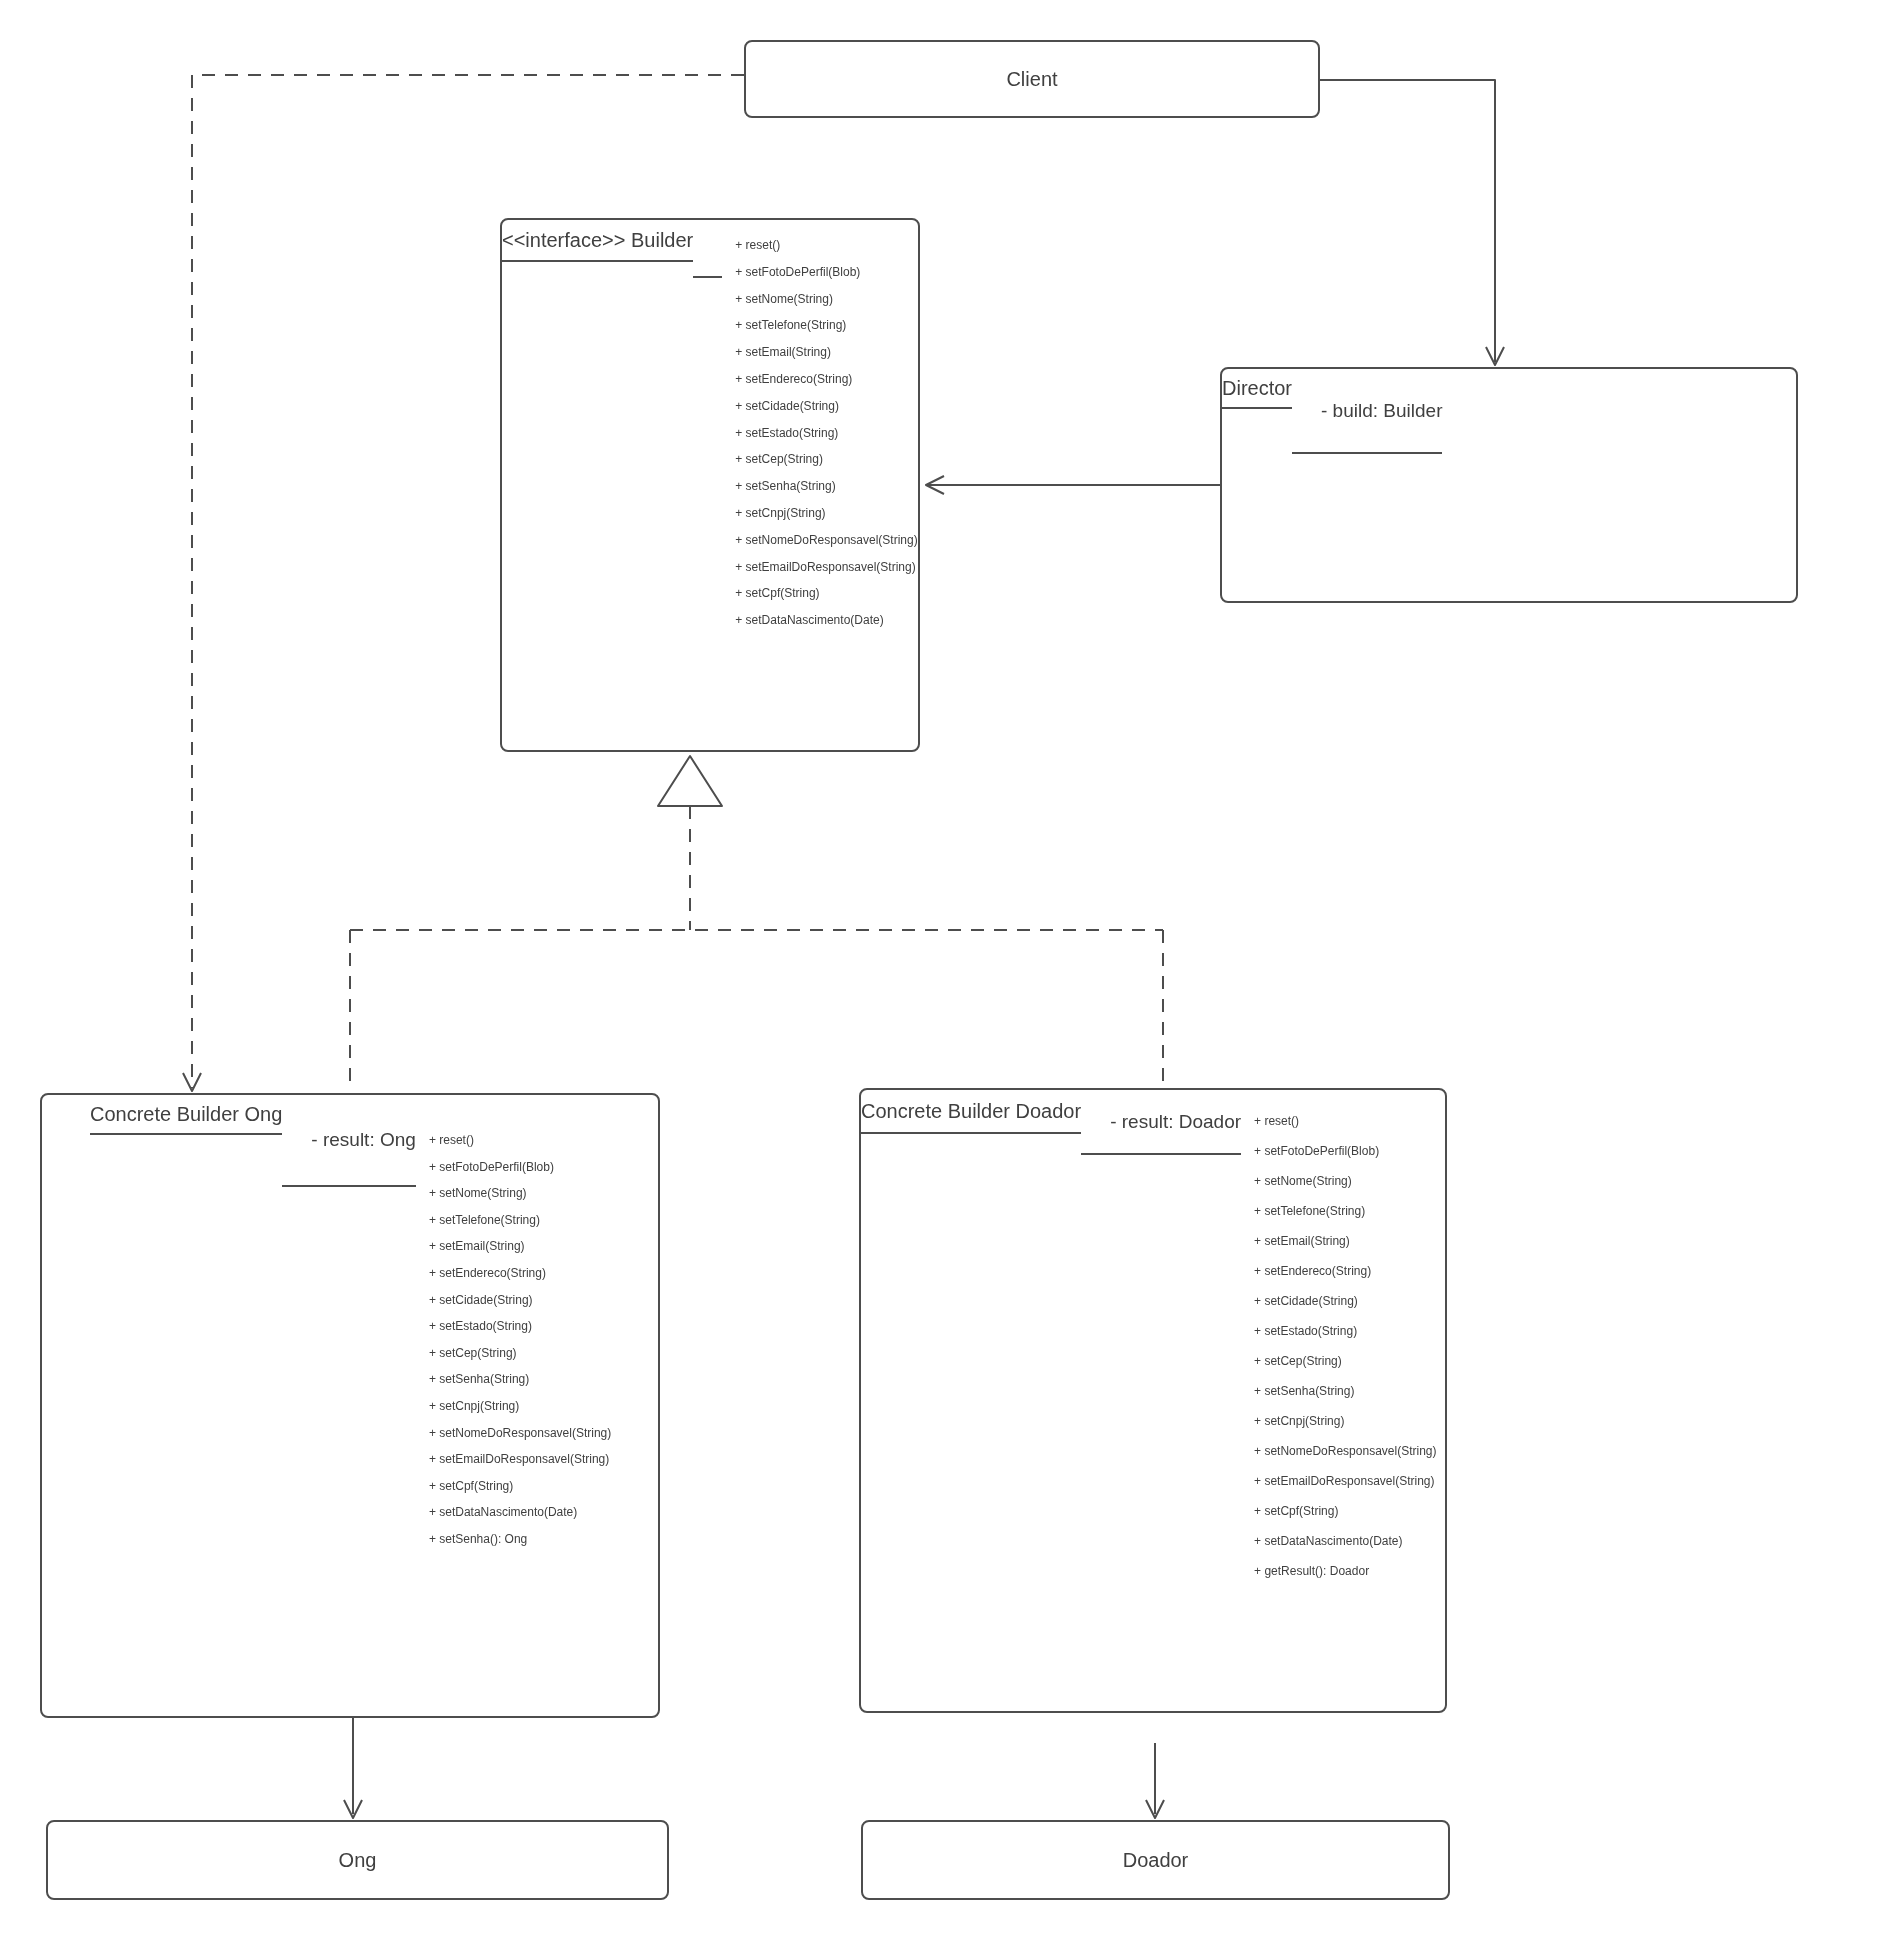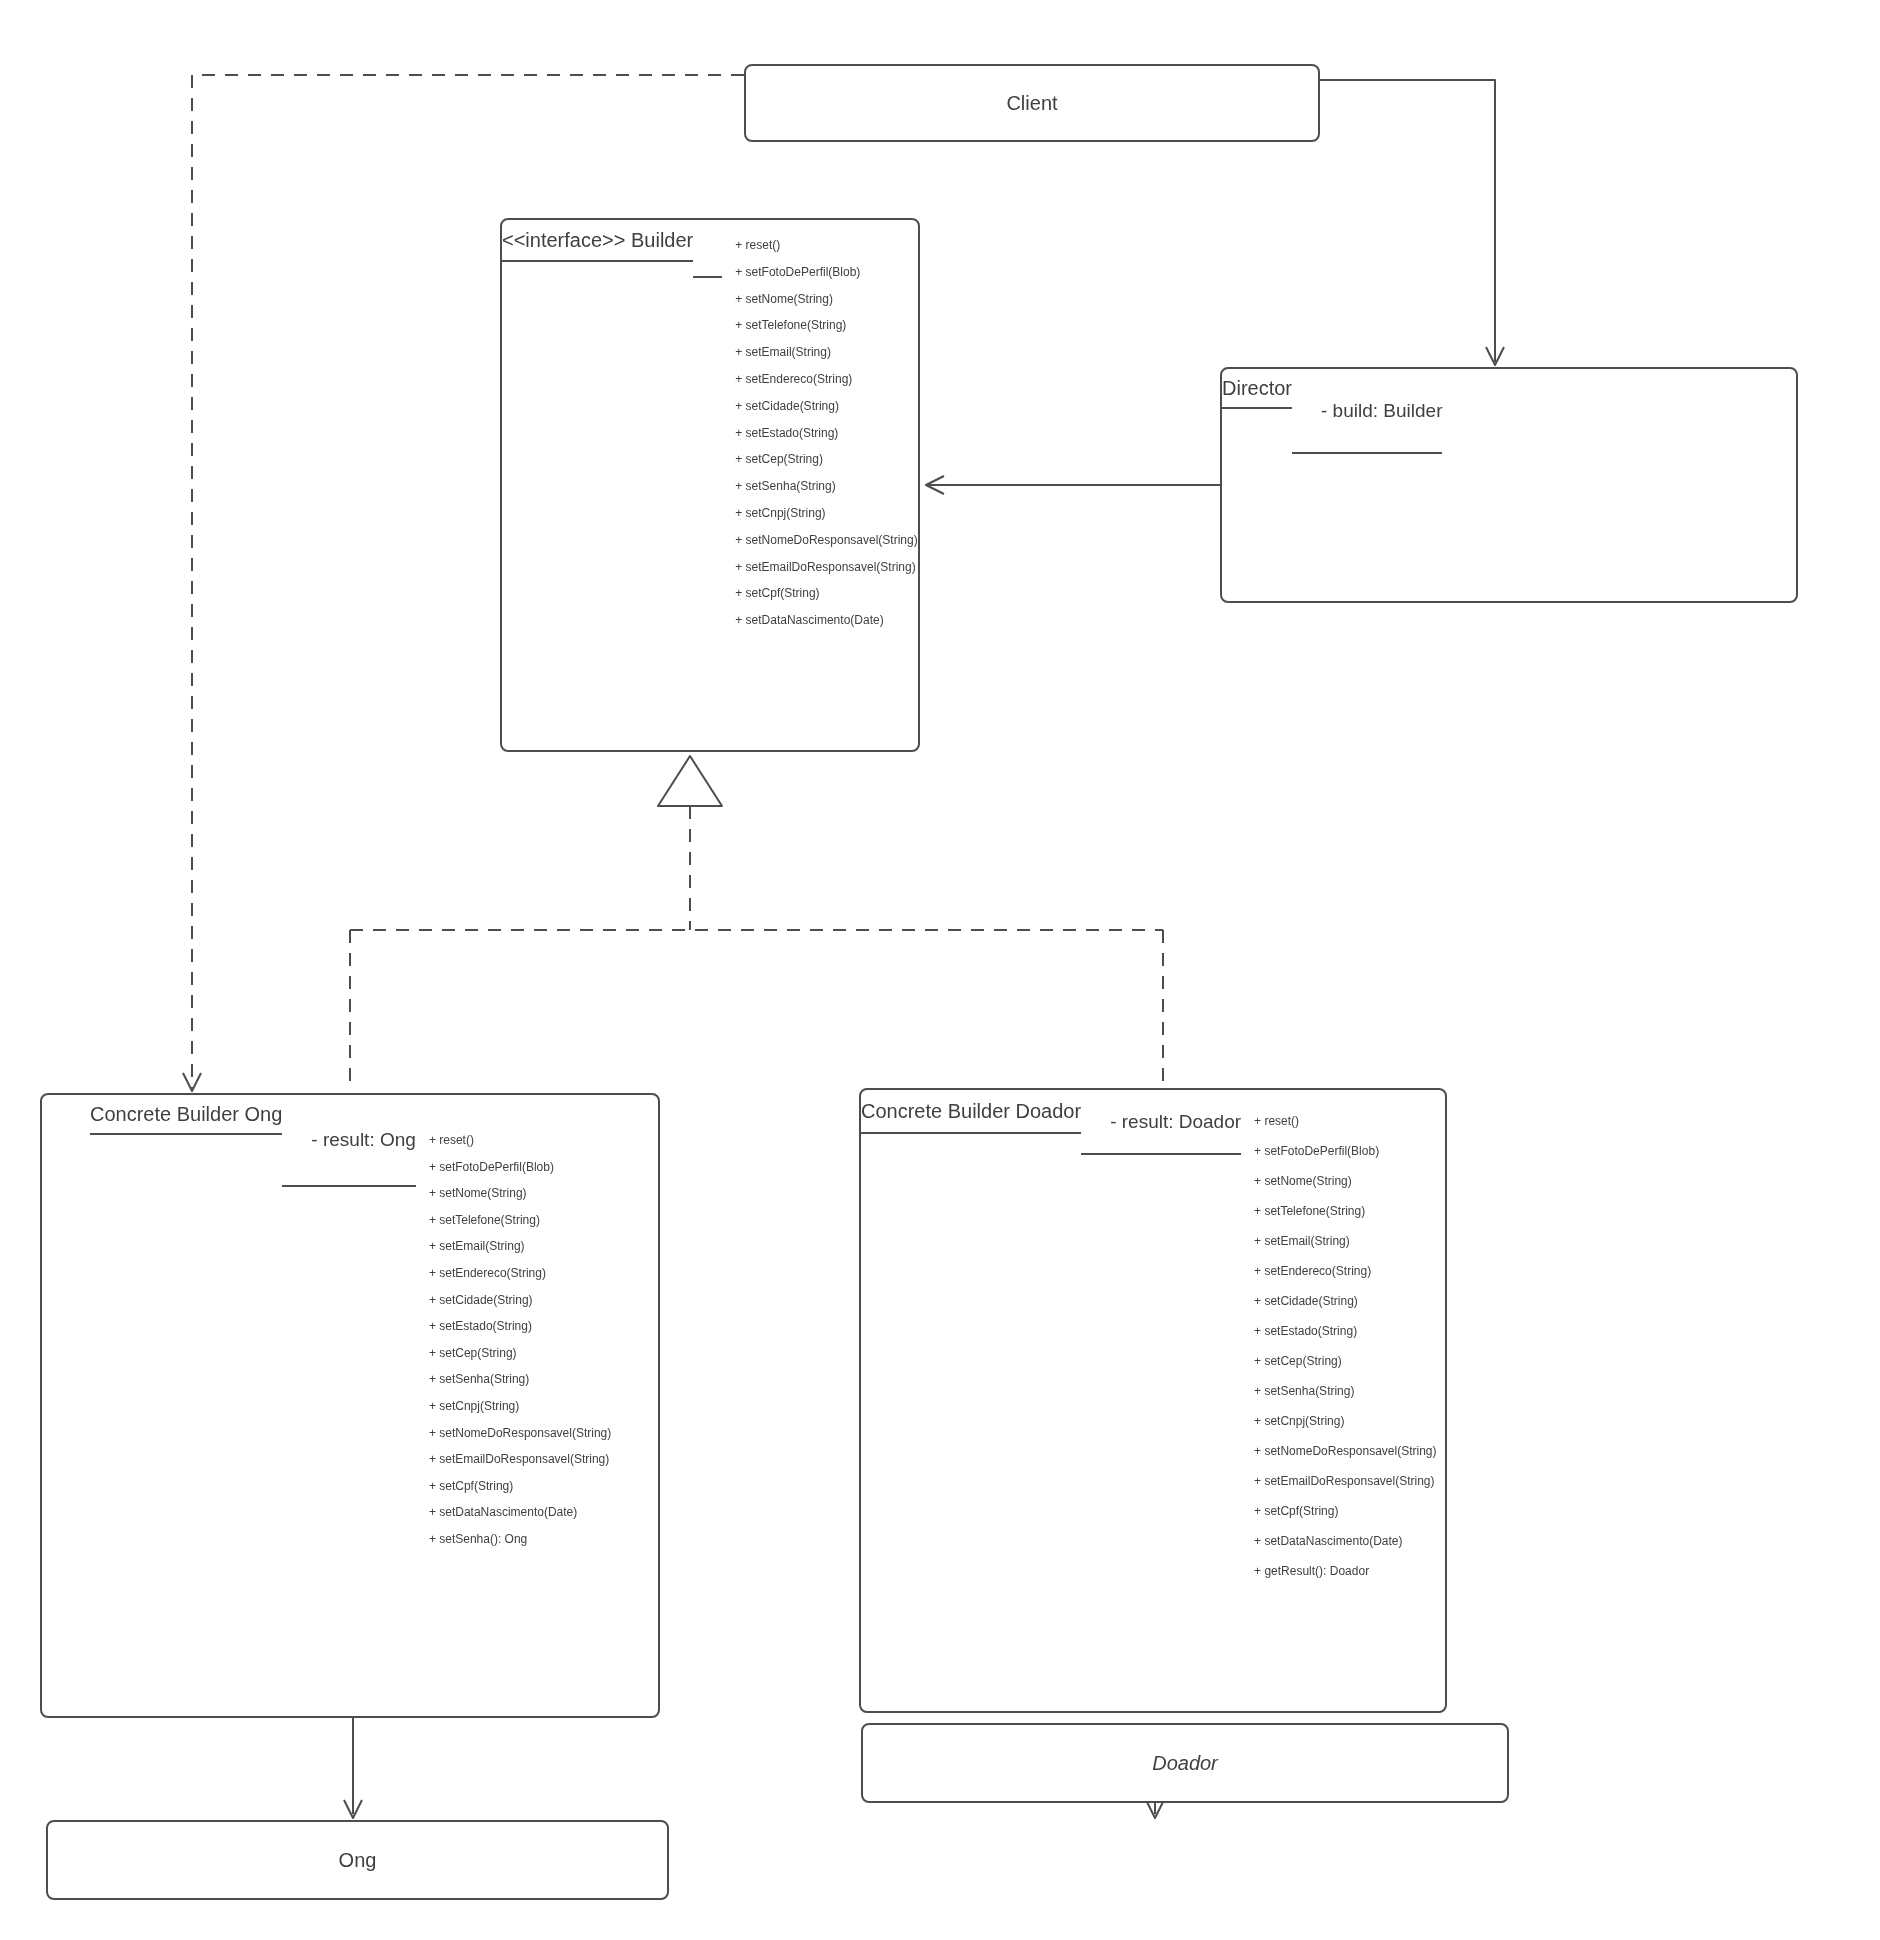--- a/index.html
+++ b/index.html
@@ -97,21 +97,21 @@
     <path class="dashed" d="M350,930 L350,1091"></path>
     <path class="dashed" d="M1163,930 L1163,1116"></path>
 
     <polyline points="353,1718 353,1814"></polyline>
     <polyline points="344,1800 353,1818 362,1800"></polyline>
 
     <polyline points="1155,1743 1155,1814"></polyline>
     <polyline points="1146,1800 1155,1818 1164,1800"></polyline>
   </svg>
 
-  <div class="uml-simple" style="left:744px; top:40px; width:576px; height:78px;margin-top:24px;">
+  <div class="uml-simple" style="left:744px; top:40px; width:576px; height:78px;">
     <span>Client</span>
   </div>
 
   <div class="uml-box" style="left:500px; top:218px; width:420px; height:534px;">
     <div class="uml-title" style="height:40px;">&lt;&lt;interface&gt;&gt; Builder</div>
     <div class="uml-attrs" style="height:56px;"></div>
     <div class="uml-methods" style="padding-top:12px; line-height:26.8px;">
         <div class="member-line">+ reset()</div>
         <div class="member-line">+ setFotoDePerfil(Blob)</div>
         <div class="member-line">+ setNome(String)</div>
@@ -184,17 +184,17 @@
         <div class="member-line">+ setCpf(String)</div>
         <div class="member-line">+ setDataNascimento(Date)</div>
         <div class="member-line">+ getResult(): Doador</div>
       </div>
   </div>
 
   <div class="uml-simple" style="left:46px; top:1820px; width:623px; height:80px;">
     <span>Ong</span>
   </div>
 
-  <div class="uml-simple" style="left:861px; top:1723px; width:648px; height:80px;font-style:italic;">
+  <div class="uml-simple" style="left:861px; top:1820px; width:589px; height:80px;">
     <span>Doador</span>
   </div>
 
 </div>
 
 </body></html>

